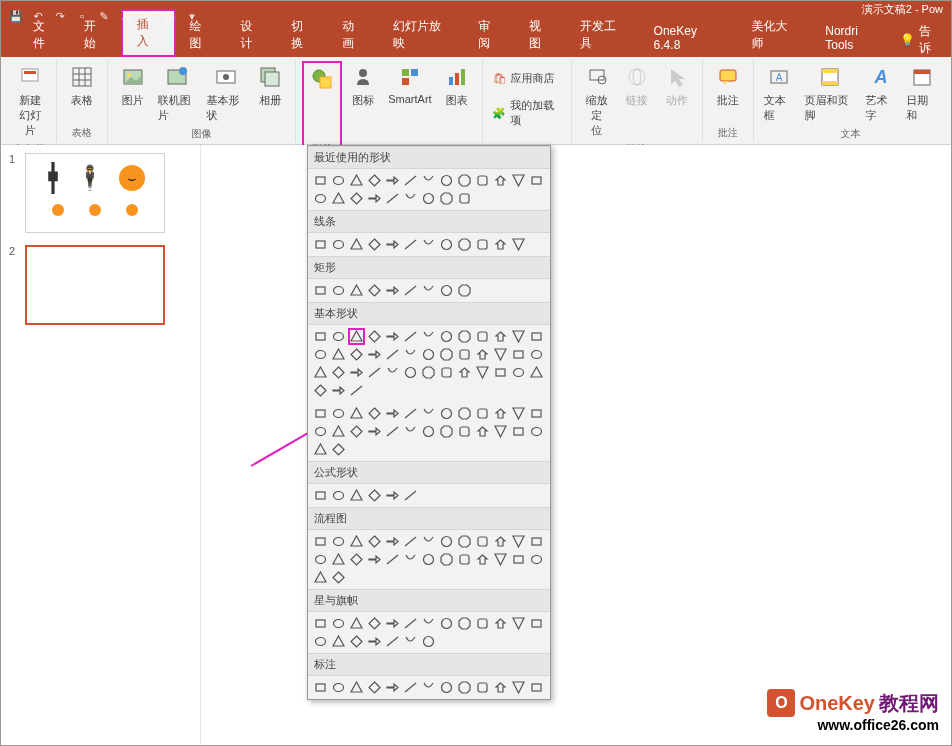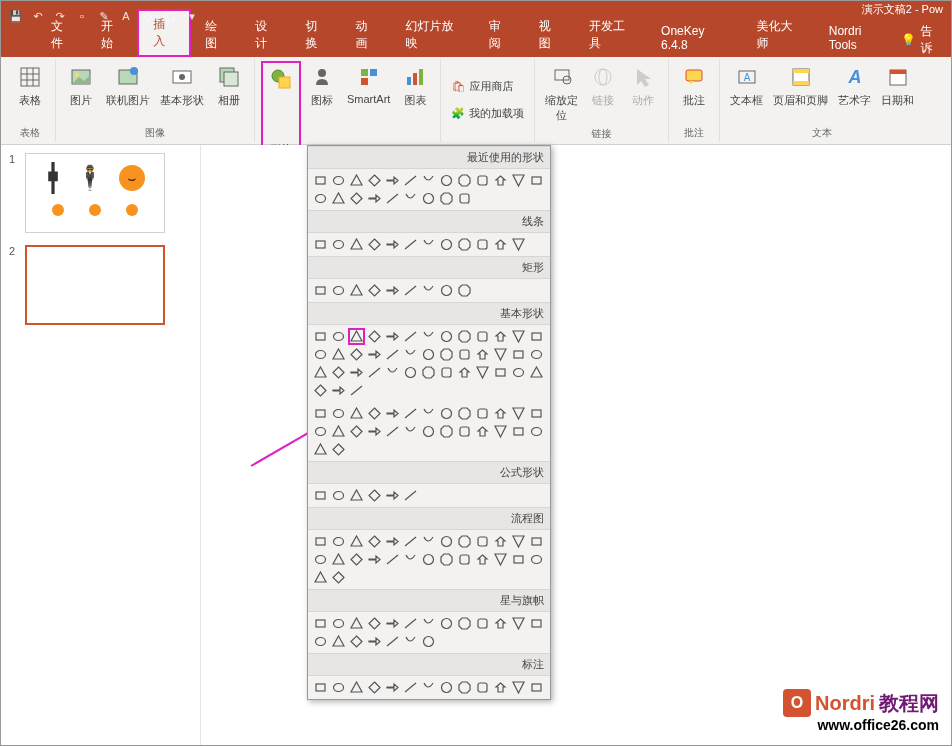--- a/index.html
+++ b/index.html
@@ -3,21 +3,21 @@
   <meta charset="utf-8">
   <style>
     * { margin: 0; padding: 0; box-sizing: border-box; font-family: "Microsoft YaHei", sans-serif; }
     body { width: 952px; height: 746px; background: #fff; position: relative; overflow: hidden; border: 1px solid #999; }
     
     .title-bar { height: 30px; background: #b7472a; display: flex; align-items: center; padding: 0 8px; color: #fff; font-size: 11px; }
     .qat { display: flex; gap: 8px; align-items: center; }
     .qat-icon { width: 14px; height: 14px; display: inline-flex; align-items: center; justify-content: center; opacity: 0.85; }
     .title-text { position: absolute; right: 8px; top: 1px; font-size: 11px; color: #fff; }
     
-    .tabs { height: 26px; background: #b7472a; display: flex; align-items: flex-end; padding-left: 36px; gap: 0; }
+    .tabs { height: 26px; background: #b7472a; display: flex; align-items: flex-end; padding-left: 18px; gap: 0; }
     .tab { color: #fff; font-size: 12px; padding: 5px 14px; cursor: pointer; }
     .tab.active { background: #f3f2f1; color: #b7472a; }
     .tab-highlight { border: 2px solid #e020c0; margin-top: -2px; }
     .help-icon { margin-left: auto; margin-right: 10px; color: #fff; font-size: 12px; display: flex; align-items: center; gap: 4px; }
     
     .ribbon { height: 88px; background: #f3f2f1; border-bottom: 1px solid #d0d0d0; display: flex; padding: 2px 4px; }
     .ribbon-group { display: flex; flex-direction: column; align-items: center; padding: 2px 6px; border-right: 1px solid #e0e0e0; }
     .ribbon-row { display: flex; gap: 2px; flex: 1; align-items: flex-start; }
     .ribbon-btn { display: flex; flex-direction: column; align-items: center; padding: 2px 4px; font-size: 11px; color: #444; cursor: pointer; min-width: 38px; }
     .ribbon-btn-sm { display: flex; align-items: center; gap: 4px; padding: 2px 4px; font-size: 11px; color: #444; cursor: pointer; }
@@ -33,21 +33,21 @@
     .slide-box { width: 140px; height: 80px; border: 1px solid #d0d0d0; background: #fff; position: relative; }
     .slide-box.selected { border: 2px solid #d35230; }
     .s1-content { display: flex; justify-content: space-around; align-items: center; padding: 8px 12px; }
     .person1 { width: 16px; height: 32px; background: #333; clip-path: polygon(40% 0, 60% 0, 60% 30%, 80% 30%, 80% 60%, 60% 60%, 60% 100%, 40% 100%, 40% 60%, 20% 60%, 20% 30%, 40% 30%); }
     .person2 { font-size: 24px; }
     .smile { width: 26px; height: 26px; border-radius: 50%; background: #f7931e; display: flex; align-items: center; justify-content: center; font-size: 14px; }
     .coins { display: flex; justify-content: space-around; padding: 2px 14px; }
     .coin { width: 12px; height: 12px; border-radius: 50%; background: #f7931e; }
     .canvas { flex: 1; background: #fff; position: relative; }
     
-    .shapes-dropdown { position: absolute; left: 306px; top: 144px; width: 244px; background: #f3f2f1; border: 1px solid #999; box-shadow: 2px 2px 6px rgba(0,0,0,0.3); z-index: 100; font-size: 11px; max-height: 570px; overflow: hidden; text-align: right; }
+    .shapes-dropdown { position: absolute; left: 306px; top: 144px; width: 244px; background: #f3f2f1; border: 1px solid #999; box-shadow: 2px 2px 6px rgba(0,0,0,0.3); z-index: 100; font-size: 11px; max-height: 570px; overflow: hidden; }
     .shape-section-header { background: #e8e6e4; padding: 3px 6px; font-size: 11px; color: #444; border-top: 1px solid #d5d5d5; border-bottom: 1px solid #d5d5d5; }
     .shape-row { display: flex; flex-wrap: wrap; padding: 3px 4px; gap: 1px; }
     .shape-item { width: 17px; height: 17px; display: flex; align-items: center; justify-content: center; cursor: pointer; color: #555; font-size: 13px; }
     .shape-item svg { width: 13px; height: 13px; stroke: #555; fill: none; stroke-width: 1.2; }
     .shape-highlight-box { border: 2px solid #e020c0; }
     
     .arrow-line { position: absolute; left: 50px; top: 320px; width: 280px; height: 2px; background: #e020c0; transform: rotate(-30deg); transform-origin: left; z-index: 50; }
     .arrow-line::after { content: ''; position: absolute; right: -2px; top: -4px; border-left: 10px solid #e020c0; border-top: 5px solid transparent; border-bottom: 5px solid transparent; }
     
     .watermark { position: absolute; right: 12px; bottom: 12px; z-index: 200; text-align: right; }
@@ -89,20 +89,35 @@
   <div class="tab">审阅</div>
   <div class="tab">视图</div>
   <div class="tab">开发工具</div>
   <div class="tab">OneKey 6.4.8</div>
   <div class="tab">美化大师</div>
   <div class="tab">Nordri Tools</div>
   <div class="help-icon">💡 <span>告诉</span></div>
 </div>
 
 <div class="ribbon">
+  <div class="ribbon-group">
+    <div class="ribbon-row">
+      <div class="ribbon-btn">
+        <div class="ribbon-icon">
+            <svg viewBox="0 0 24 24">
+              <rect x="4" y="4" width="16" height="12" fill="#fff" stroke="#999"></rect>
+              <rect x="6" y="6" width="12" height="3" fill="#d35230"></rect>
+            </svg>
+          </div>
+        <span style="white-space:pre-line;text-align:center">新建
+幻灯片</span>
+      </div>
+    </div>
+    <div class="group-label">幻灯片</div>
+  </div>
 
   <div class="ribbon-group">
     <div class="ribbon-row">
       <div class="ribbon-btn">
         <div class="ribbon-icon">
             <svg viewBox="0 0 24 24">
               <rect x="3" y="3" width="18" height="18" fill="none" stroke="#666"></rect>
               <line x1="3" y1="9" x2="21" y2="9" stroke="#666"></line>
               <line x1="3" y1="15" x2="21" y2="15" stroke="#666"></line>
               <line x1="9" y1="3" x2="9" y2="21" stroke="#666"></line>
@@ -1259,17 +1274,17 @@
         <svg viewBox="0 0 13 13">
           <rect x="2" y="3" width="9" height="7"></rect>
         </svg>
       </div>
     </div>
   </div>
 
 <div class="watermark">
   <div class="wm-top">
     <div class="wm-logo">O</div>
-    <span class="wm-office">Nordri</span>
+    <span class="wm-office">OneKey</span>
       <span class="wm-jiaocheng">教程网</span>
   </div>
   <div class="wm-url">www.office26.com</div>
 </div>
 
 </body></html>

